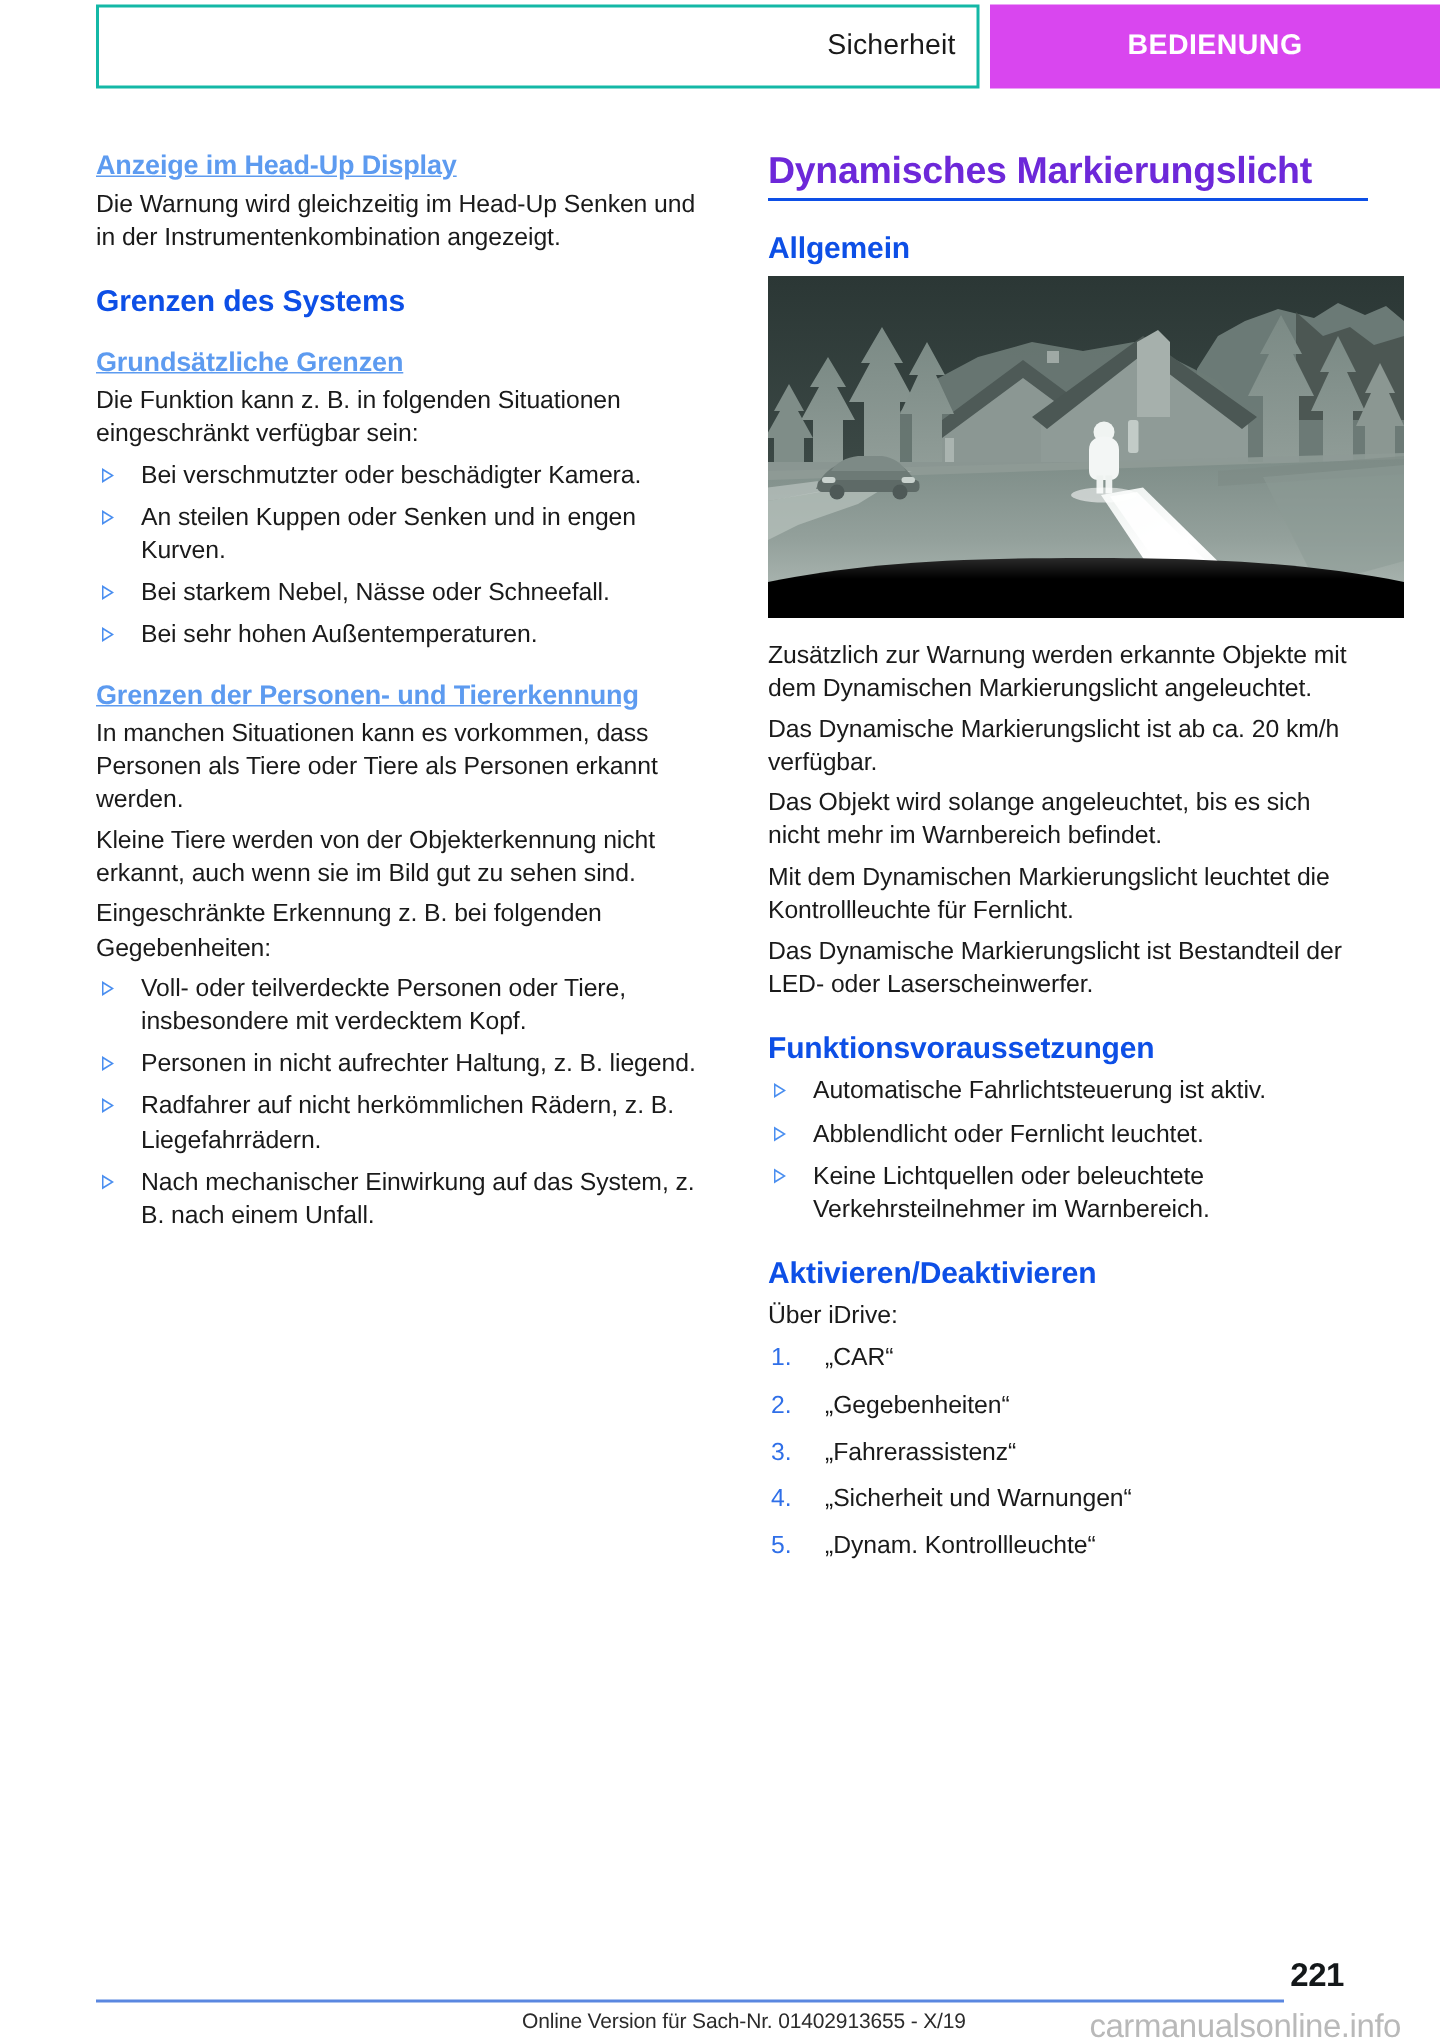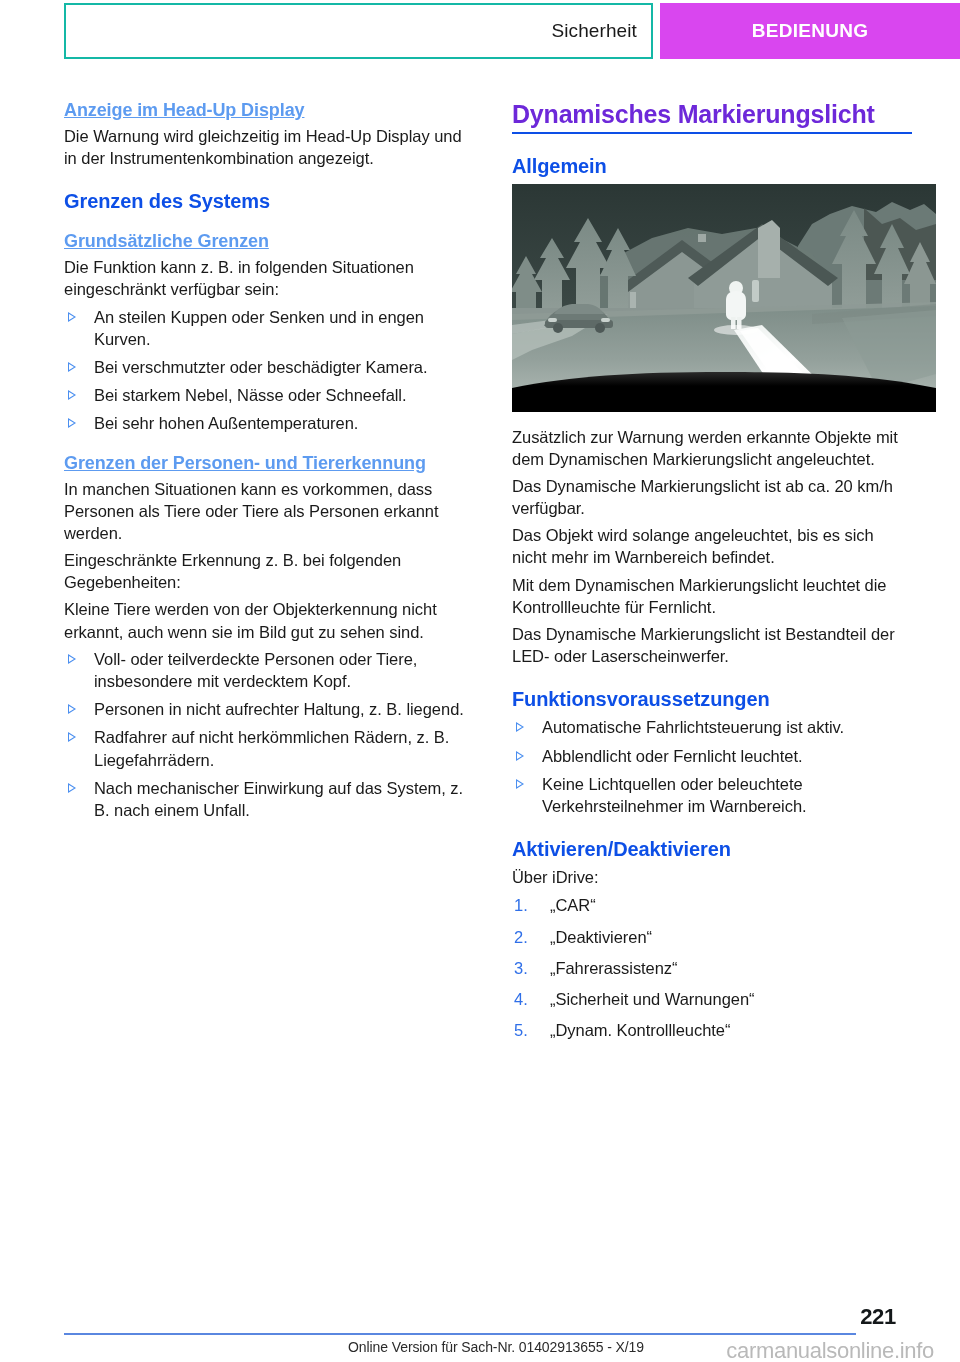--- a/index.html
+++ b/index.html
@@ -241,50 +241,50 @@
   <div class="header-tab-blue">
     <span class="header-tab-blue-label">BEDIENUNG</span>
   </div>
 </div>
 
 <div class="page-body">
 
   <div class="col col-left">
 
     <h3 class="h3 first">Anzeige im Head-Up Display</h3>
-    <p class="para">Die Warnung wird gleichzeitig im Head-Up Display und in der Instrumentenkombination angezeigt.</p>
+    <p class="para">Die Warnung wird gleichzeitig im Head-Up Senken und in der Instrumentenkombination angezeigt.</p>
 
     <h2 class="h2">Grenzen des Systems</h2>
 
     <h3 class="h3">Grundsätzliche Grenzen</h3>
     <p class="para">Die Funktion kann z. B. in folgenden Situationen eingeschränkt verfügbar sein:</p>
 
     <ul class="bullets">
       <li>
         <span class="tri-icon"></span>
+        <span>Bei verschmutzter oder beschädigter Kamera.</span>
+      </li>
+      <li>
+        <span class="tri-icon"></span>
         <span>An steilen Kuppen oder Senken und in engen Kurven.</span>
-      </li>
-      <li>
-        <span class="tri-icon"></span>
-        <span>Bei verschmutzter oder beschädigter Kamera.</span>
       </li>
       <li>
         <span class="tri-icon"></span>
         <span>Bei starkem Nebel, Nässe oder Schneefall.</span>
       </li>
       <li>
         <span class="tri-icon"></span>
         <span>Bei sehr hohen Außentemperaturen.</span>
       </li>
     </ul>
 
     <h3 class="h3">Grenzen der Personen- und Tiererkennung</h3>
     <p class="para">In manchen Situationen kann es vorkommen, dass Personen als Tiere oder Tiere als Personen erkannt werden.</p>
+    <p class="para">Kleine Tiere werden von der Objekterkennung nicht erkannt, auch wenn sie im Bild gut zu sehen sind.</p>
     <p class="para">Eingeschränkte Erkennung z. B. bei folgenden Gegebenheiten:</p>
-    <p class="para">Kleine Tiere werden von der Objekterkennung nicht erkannt, auch wenn sie im Bild gut zu sehen sind.</p>
 
     <ul class="bullets">
       <li>
         <span class="tri-icon"></span>
         <span>Voll- oder teilverdeckte Personen oder Tiere, insbesondere mit verdecktem Kopf.</span>
       </li>
       <li>
         <span class="tri-icon"></span>
         <span>Personen in nicht aufrechter Haltung, z. B. liegend.</span>
       </li>
@@ -423,21 +423,21 @@
     <h2 class="h2">Aktivieren/Deaktivieren</h2>
     <p class="para">Über iDrive:</p>
 
     <ol class="numlist">
       <li>
         <span class="num">1.</span>
         <span>„CAR“</span>
       </li>
       <li>
         <span class="num">2.</span>
-        <span>„Deaktivieren“</span>
+        <span>„Gegebenheiten“</span>
       </li>
       <li>
         <span class="num">3.</span>
         <span>„Fahrerassistenz“</span>
       </li>
       <li>
         <span class="num">4.</span>
         <span>„Sicherheit und Warnungen“</span>
       </li>
       <li>

